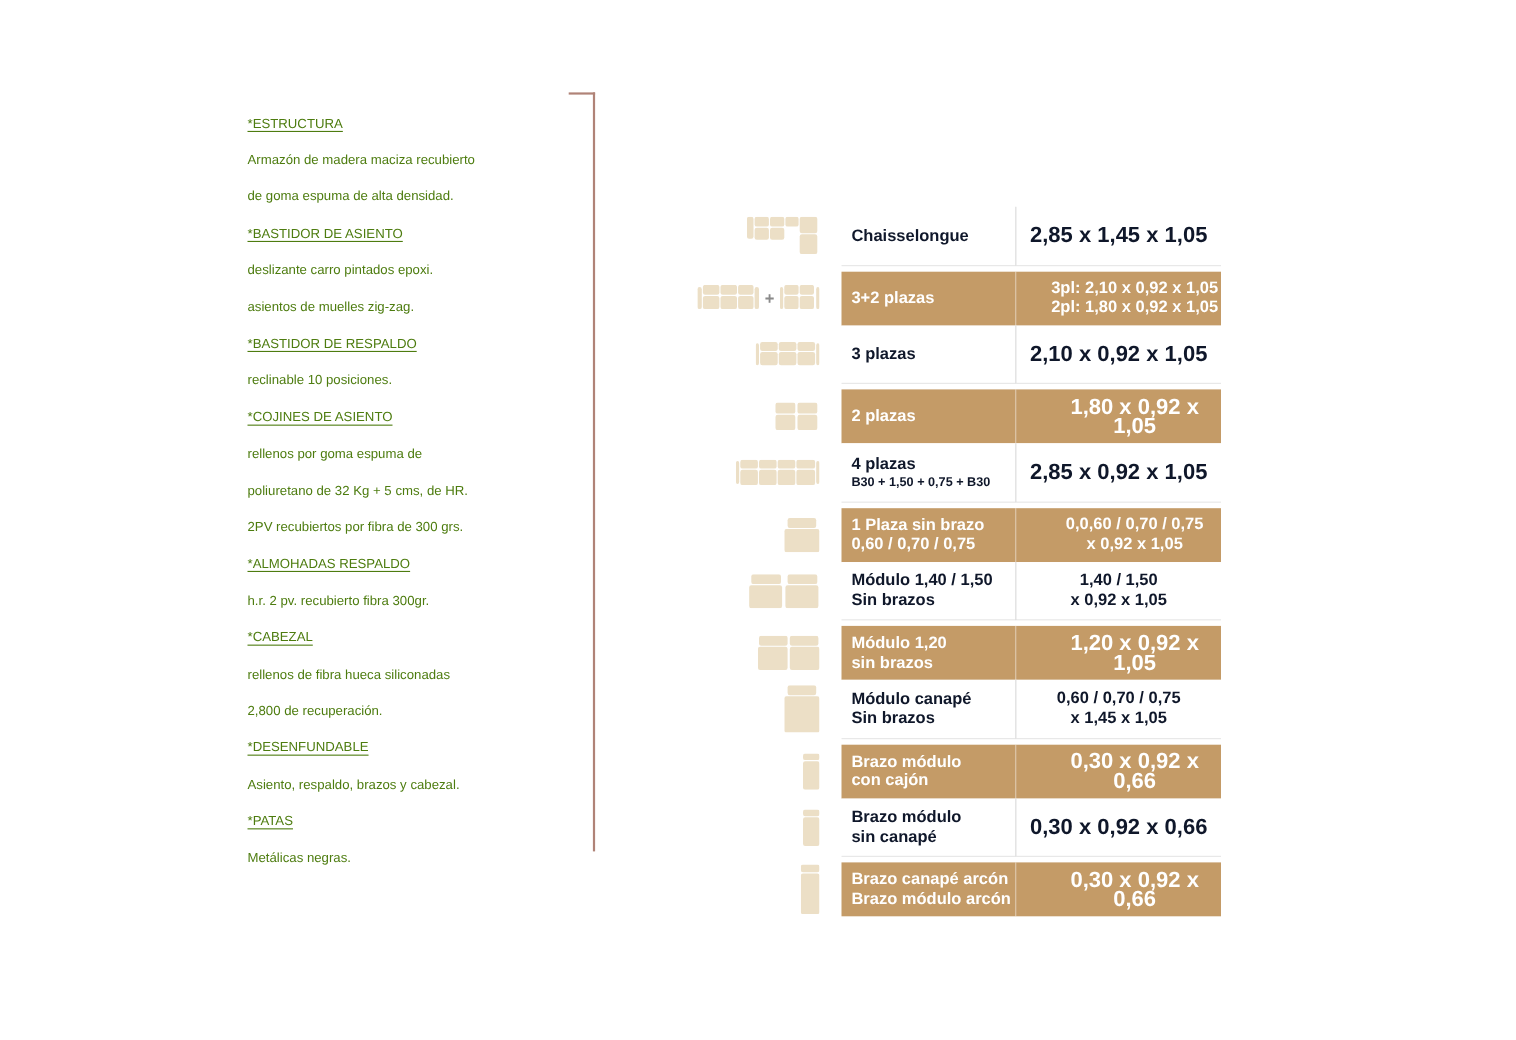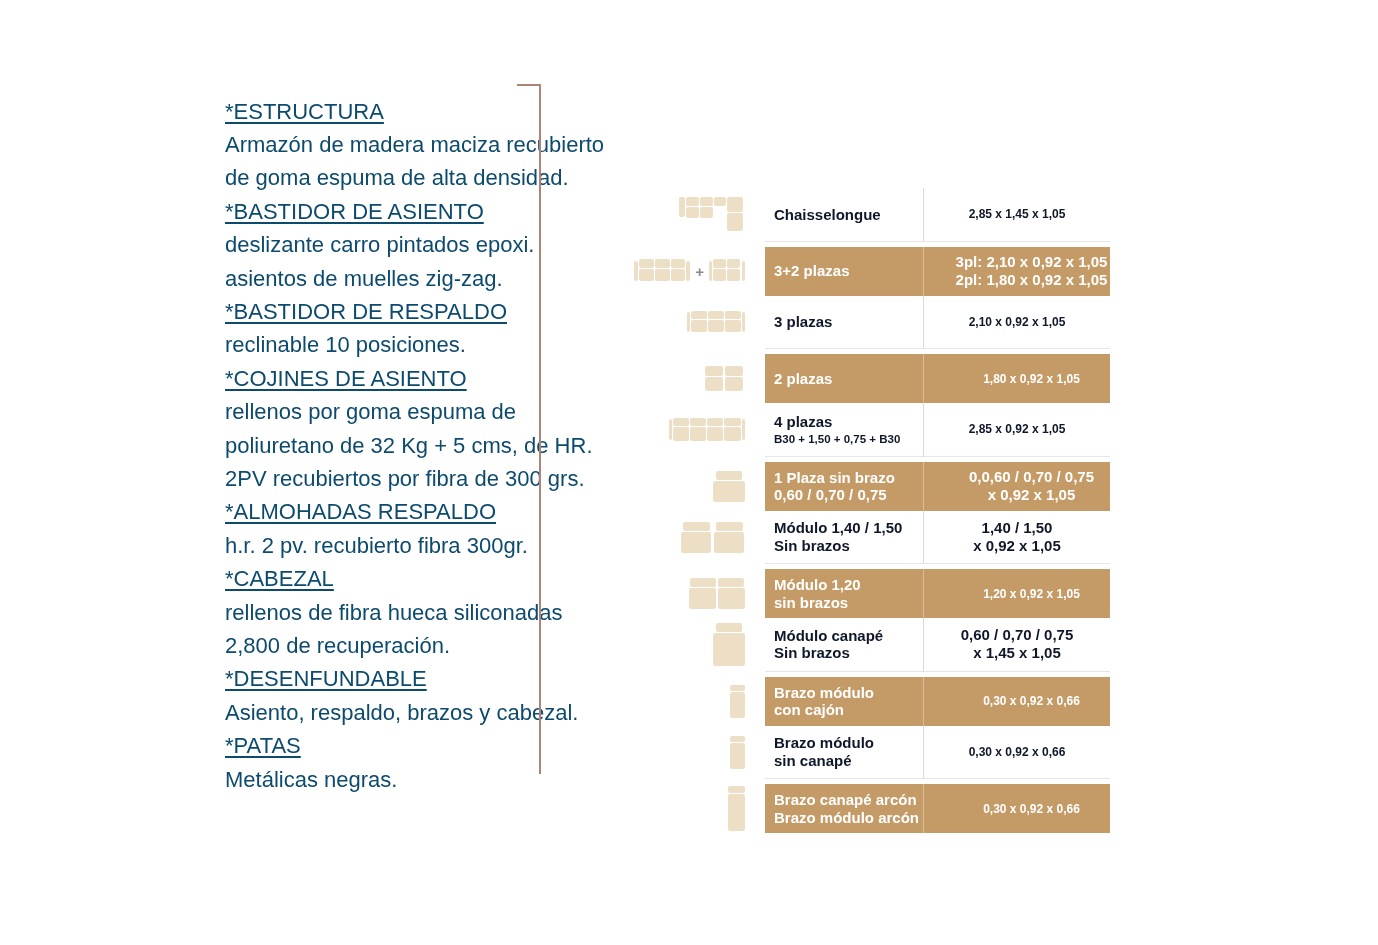--- a/index.html
+++ b/index.html
@@ -1,21 +1,21 @@
 <!DOCTYPE html>
 <html><head>
 <meta charset="utf-8">
 <style>
   html,body{margin:0;padding:0;background:#ffffff;}
   .canvas{
     position:relative;width:1378px;height:945px;background:#ffffff;overflow:hidden;
     font-family:"Liberation Sans",sans-serif;
   }
   
-  .left-panel{position:absolute;left:225px;top:95px;width:330px;color:#0c4a6e;font-size:22px;}
+  .left-panel{position:absolute;left:225px;top:95px;width:330px;color:#4d7c0f;font-size:12px;}
   .lp-line{height:33.4px;display:flex;align-items:center;white-space:nowrap;}
   .lp-line.heading{text-decoration:underline;text-underline-offset:3px;}
   
   .bracket-h{position:absolute;left:517px;top:84px;width:24px;height:2px;background:#b08377;}
   .bracket-v{position:absolute;left:539px;top:84px;width:2px;height:690px;background:#b08377;}
   
   .table-wrap{position:absolute;left:600px;top:142px;width:510px;}
   .t-header{display:flex;height:46px;}
   .icon-cell{width:165px;display:flex;align-items:center;justify-content:flex-end;
     padding-right:20px;box-sizing:border-box;background:transparent;}
@@ -23,21 +23,21 @@
   .med-cell{width:187px;box-sizing:border-box;}
   .t-header .desc-cell{display:flex;align-items:center;justify-content:center;
     font-weight:bold;font-size:13.5px;letter-spacing:.5px;color:rgba(255,255,255,.88);}
   .t-header .med-cell{display:flex;flex-direction:column;align-items:center;justify-content:center;color:#ffffff;}
   .med-title{font-weight:bold;font-size:16.5px;letter-spacing:1px;}
   .med-sub{font-weight:bold;font-size:11px;letter-spacing:.4px;margin-top:1px;}
   .t-row{display:flex;height:53.75px;box-sizing:border-box;}
   .t-row .desc-cell{display:flex;flex-direction:column;justify-content:center;
     padding-left:9px;font-weight:bold;font-size:15px;line-height:17.5px;}
   .t-row .med-cell{display:flex;flex-direction:column;justify-content:center;
-    text-align:center;font-weight:bold;font-size:12px;line-height:18px;}
+    text-align:center;font-weight:bold;font-size:20px;line-height:18px;}
   .t-row.multi .med-cell{font-size:15px;}
   .t-row.white{color:#0f172a;}
   .t-row.white .desc-cell,.t-row.white .med-cell{background:#ffffff;border-bottom:1px solid #e6e6e6;}
   .t-row.white .med-cell{border-left:1px solid #d9d9d9;}
   .t-row.tan{color:#ffffff;padding-top:5px;height:53.75px;}
   .t-row.tan .desc-cell,.t-row.tan .med-cell{background:#c49b67;}
   .t-row.tan .med-cell{border-left:1px solid rgba(255,255,255,.35);padding-left:29px;}
   .desc-line.small{font-size:11.5px;line-height:13px;margin-top:3px;}
   .plus{color:#8a8a8a;font-size:15px;font-weight:bold;margin:0 5px;}
   .icon-cell svg{display:block;}

